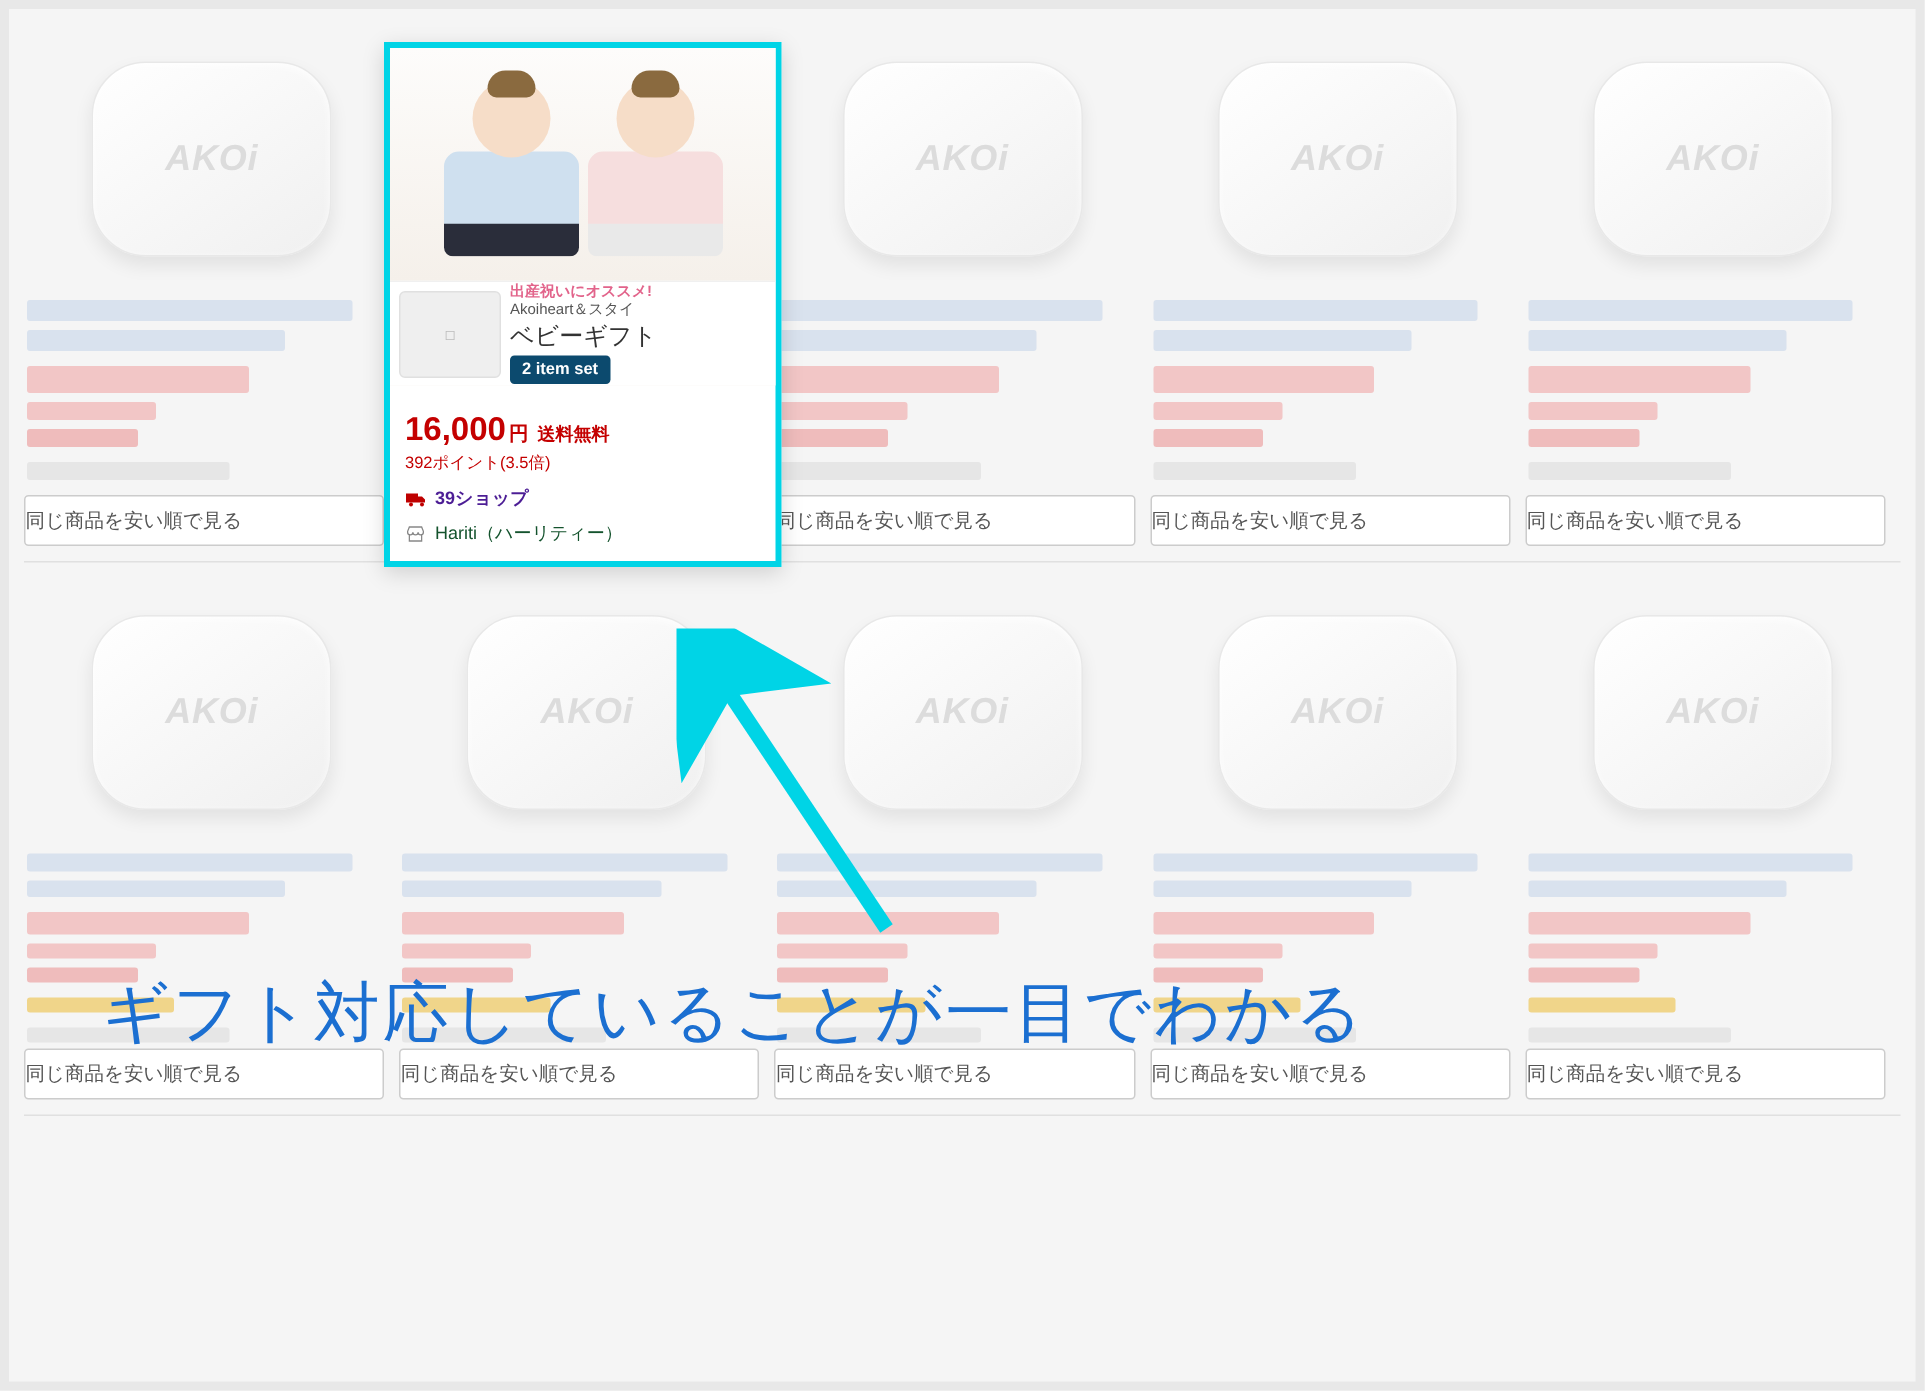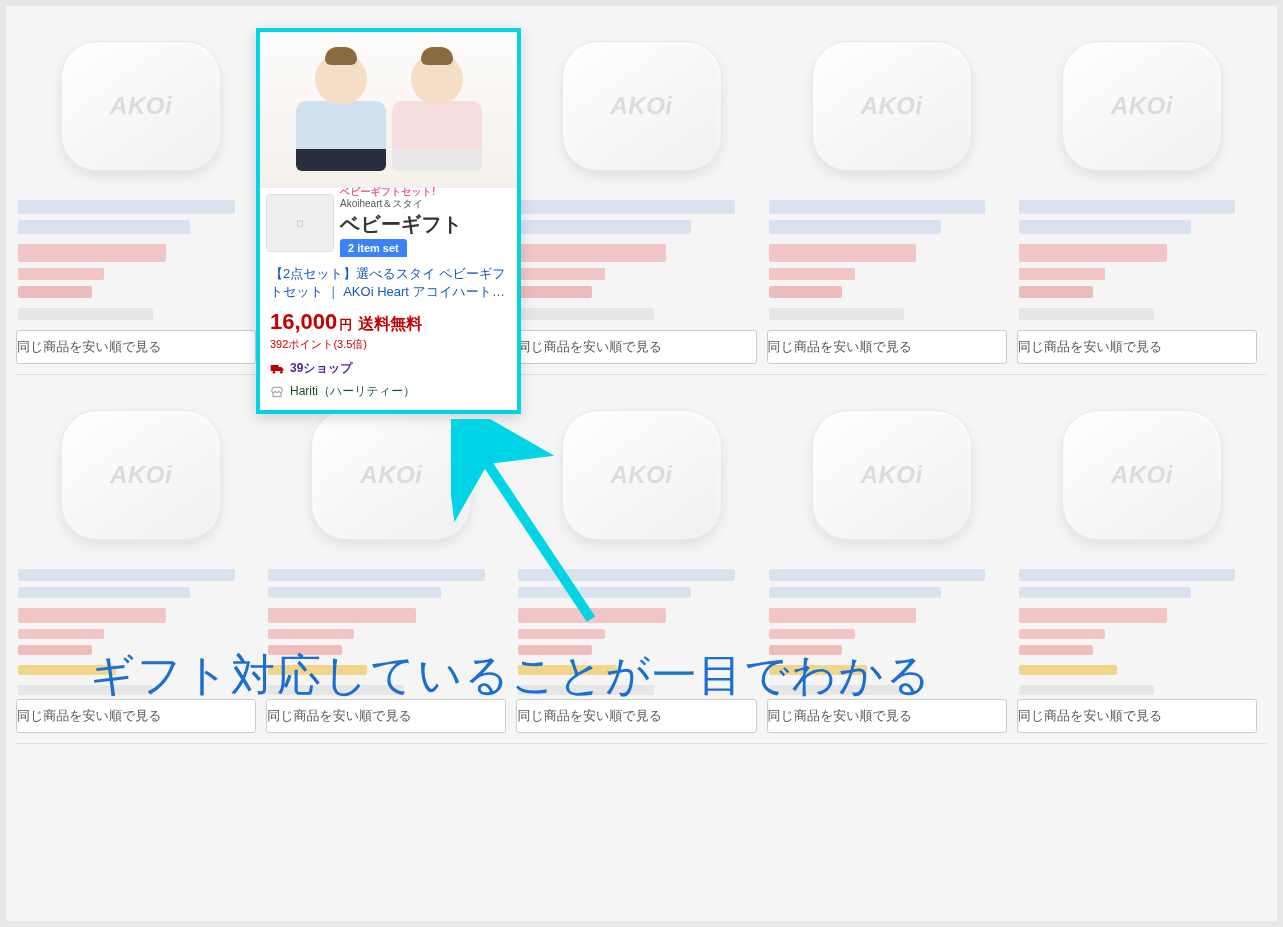--- a/index.html
+++ b/index.html
@@ -154,38 +154,38 @@
     width: 68px; height: 58px;
     background: #efefef;
     border-radius: 4px;
     border:1px solid #e0e0e0;
     display:flex; align-items:center; justify-content:center;
     font-size:9px; color:#bbb;
   }
   .gift-text { flex:1; font-size:11px; line-height:1.2; }
   .gift-text .r1 { color:#e2648b; font-weight:600; font-size:10px;}
   .gift-text .r2 { color:#555; font-size:10px; }
-  .gift-text .r3 { color:#333; font-weight:700; font-size:20px; margin-top:2px;}
+  .gift-text .r3 { color:#333; font-weight:400; font-size:16px; margin-top:2px;}
   .gift-badge {
     display:inline-block;
-    background:#3b82f6;
+    background:#0c4a6e;
     color:#fff;
     font-size:11px;
     font-weight:700;
     padding:3px 8px;
     border-radius:3px;
     margin-top:3px;
   }
 
   .featured-body { padding: 8px 10px 10px 10px; font-size: 13px; }
   .ptitle { color:#1558c0; line-height:1.4; font-size:13px; }
   .price-line { margin-top:8px; }
   .price { color:#c40000; font-weight:700; font-size:22px; }
   .yen { color:#c40000; font-size:13px; font-weight:600; margin-left:2px;}
-  .free-ship { color:#c40000; font-size:16px; font-weight:700; margin-left:6px;}
+  .free-ship { color:#c40000; font-size:12px; font-weight:700; margin-left:6px;}
   .points { color:#c40000; font-size:11px; margin-top:2px;}
   .shop-badge-line { margin-top:8px; display:flex; align-items:center; gap:4px;}
   .truck-icon {
     width:16px; height:12px; display:inline-block;
   }
   .truck-icon svg { width:100%; height:100%; }
   .shop39 { color:#4c1d95; font-weight:700; font-size:12px;}
   .seller-line { margin-top:6px; display:flex; align-items:center; gap:6px; color:#14532d; font-size:12px;}
   .store-icon { width:14px; height:14px; }
   .store-icon svg { width:100%; height:100%; stroke:#888; fill:none; stroke-width:1.5;}
@@ -197,21 +197,21 @@
     top: 413px;
     width: 160px;
     height: 210px;
     z-index: 12;
     pointer-events:none;
   }
   .arrow svg { width:100%; height:100%; }
 
   .annotation {
     position:absolute;
-    left: 84px;
+    left: 62px;
     top: 640px;
     color:#1b6fd1;
     font-size: 44px;
     font-weight: 500;
     z-index:12;
     letter-spacing: 2px;
     pointer-events:none;
   }
 
   
@@ -388,29 +388,28 @@
             <div class="body"></div>
           </div>
         <div class="baby right">
             <div class="head"></div>
             <div class="body"></div>
           </div>
       </div>
       <div class="gift-banner">
         <div class="gift-thumb">◻</div>
         <div class="gift-text">
-          <div class="r1">ベビーギフトセット!</div>
+          <div class="r1">出産祝いにオススメ!</div>
           <div class="r2">Akoiheart＆スタイ</div>
           <div class="r3">ベビーギフト</div>
           <span class="gift-badge">2 item set</span>
         </div>
       </div>
     </div>
     <div class="featured-body">
-      <div class="ptitle">【2点セット】選べるスタイ ベビーギフトセット ｜ AKOi Heart アコイハート…</div>
       <div class="price-line">
         <span class="price">16,000</span><span class="yen">円</span><span class="free-ship">送料無料</span>
       </div>
       <div class="points">392ポイント(3.5倍)</div>
       <div class="shop-badge-line">
         <span class="truck-icon">
           <svg viewBox="0 0 24 16">
               <path fill="#bf0000" d="M1 2h12v9H1z M13 5h4l3 3v3h-7z"></path>
               <circle cx="6" cy="13" r="2" fill="#bf0000"></circle>
               <circle cx="17" cy="13" r="2" fill="#bf0000"></circle>

